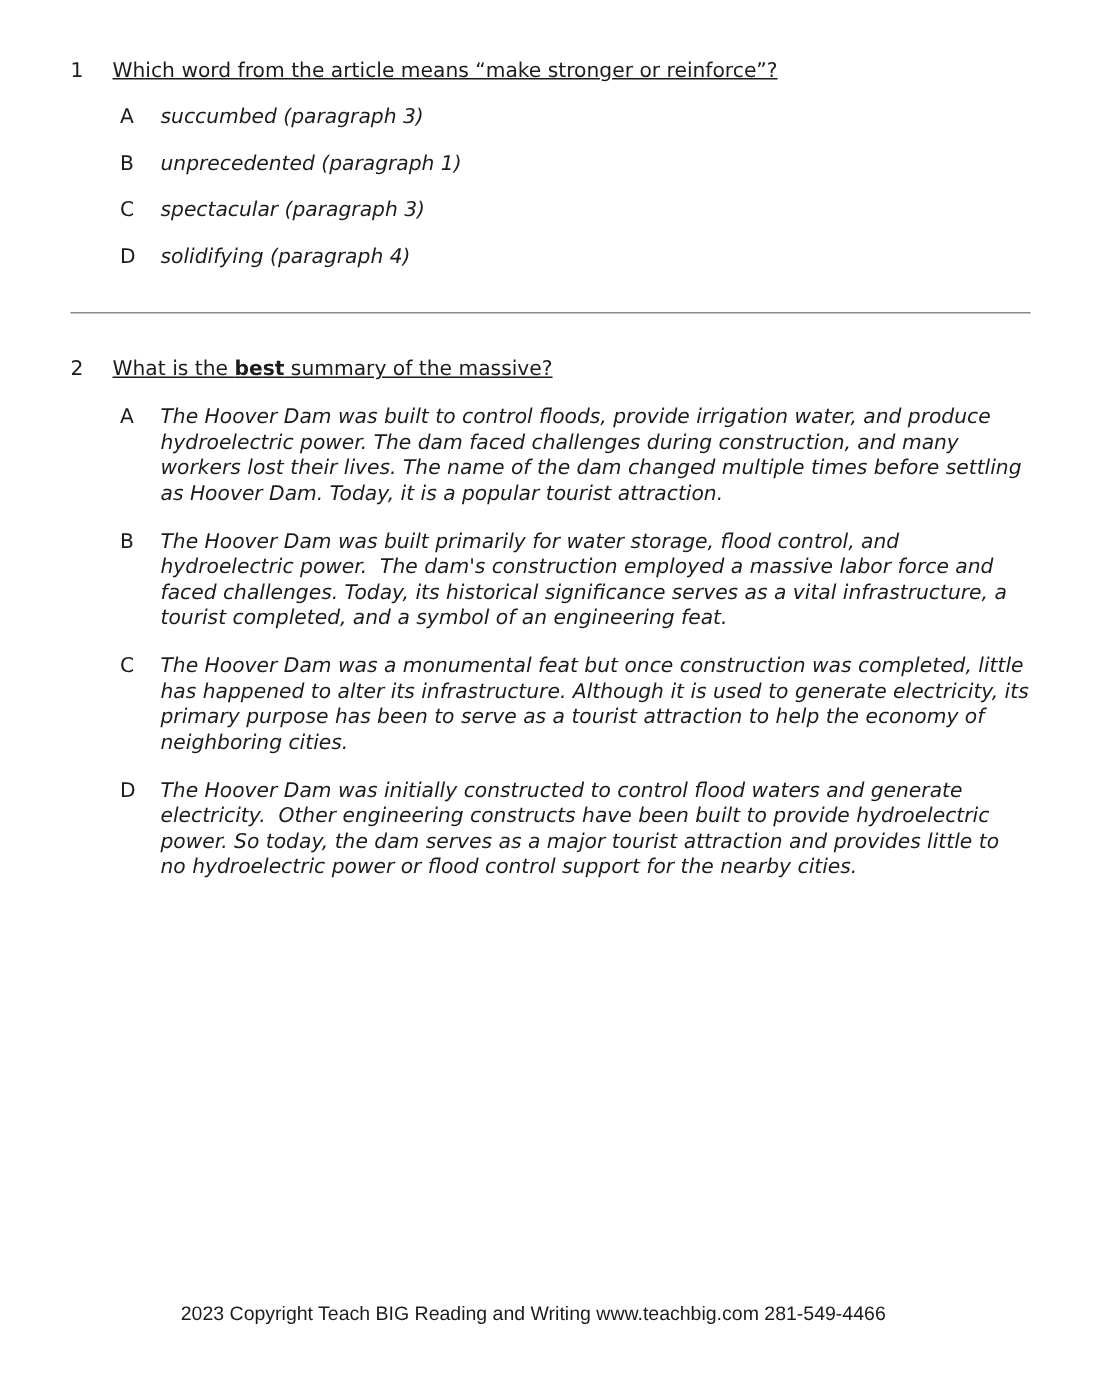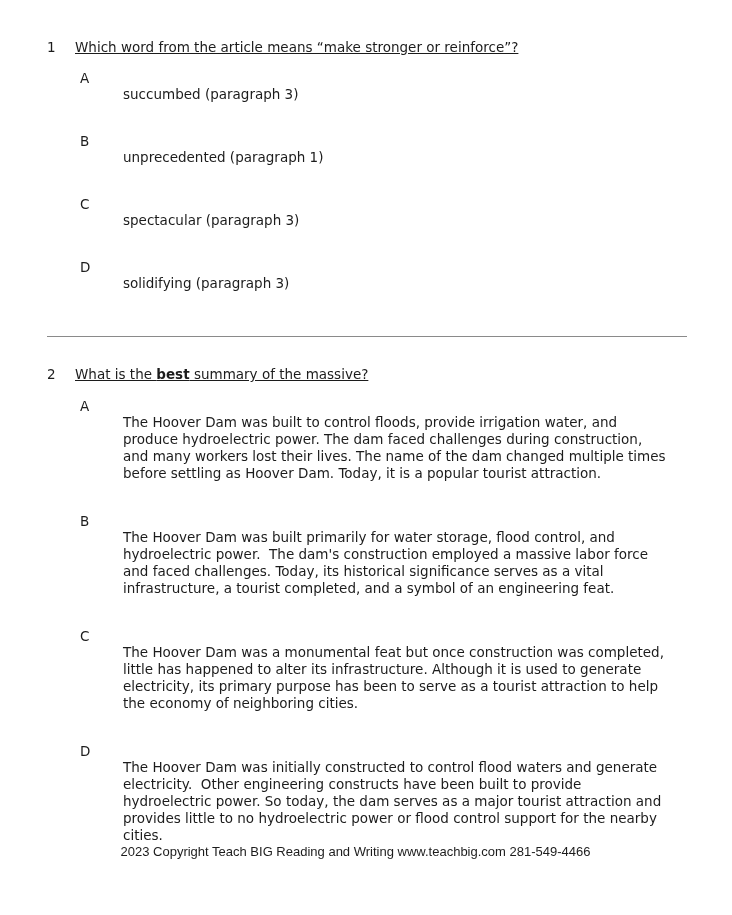--- a/index.html
+++ b/index.html
@@ -42,35 +42,36 @@
     margin-top: 14px;
   }
   .question-2 .option {
     margin-top: 15px;
   }
   .opt-letter {
     flex: none;
     width: 27px;
   }
   .opt-text {
-    margin: 16px;
+    margin: 0;
     flex: 1;
     max-width: 583px;
     white-space: pre-wrap;
+    font-style: italic;
   }
   .divider {
     border: none;
     border-top: 1px solid #8a8a8a;
     width: 640px;
     margin: 28px 0 29px 0;
     height: 0;
   }
   .footer {
     position: absolute;
-    top: 844px;
+    top: 868px;
     left: 0;
     width: 711px;
     text-align: center;
     font-family: "Liberation Sans", sans-serif;
     font-size: 13px;
     line-height: 16px;
     color: #1c1c1c;
   }
   b { font-weight: bold; }
 </style>
@@ -92,21 +93,21 @@
       <div class="option">
         <span class="opt-letter">B</span>
         <p class="opt-text">unprecedented (paragraph 1)</p>
       </div>
       <div class="option">
         <span class="opt-letter">C</span>
         <p class="opt-text">spectacular (paragraph 3)</p>
       </div>
       <div class="option">
         <span class="opt-letter">D</span>
-        <p class="opt-text">solidifying (paragraph 3)</p>
+        <p class="opt-text">solidifying (paragraph 4)</p>
       </div>
     </div>
   </section>
 
   <hr class="divider">
 
   <section class="question question-2">
     <div class="q-row">
       <span class="q-num">2</span>
       <p class="q-prompt"><span>What is the </span><b>best</b><span> summary of the massive?</span></p>

